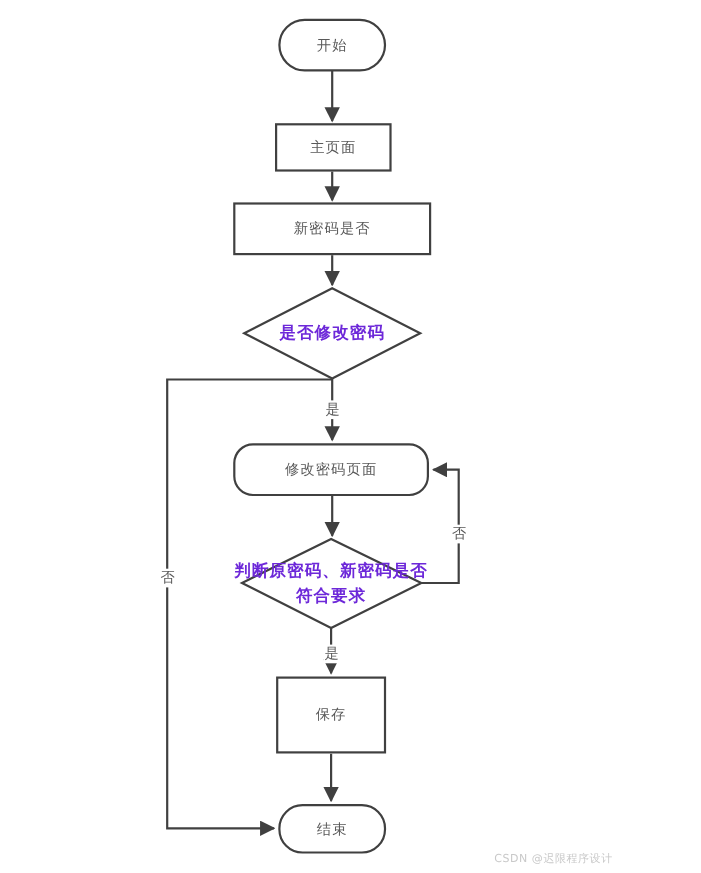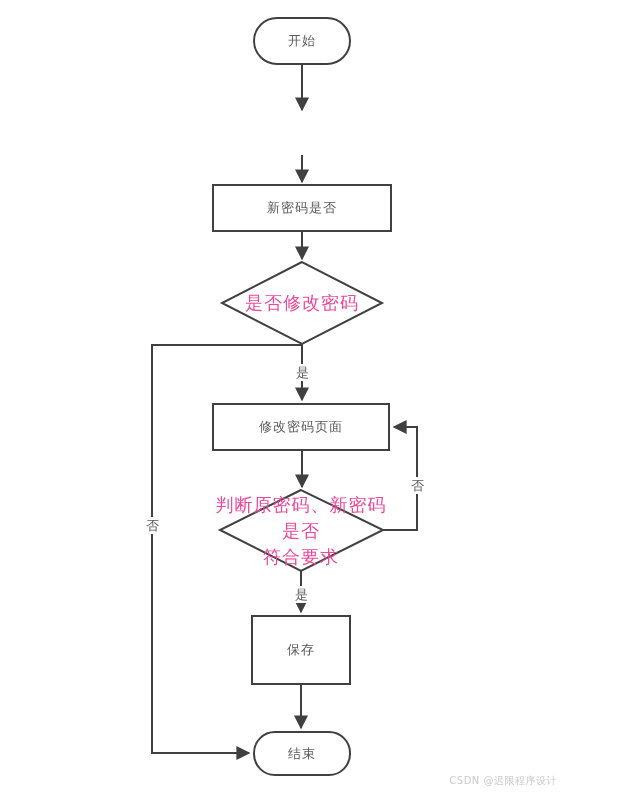--- a/index.html
+++ b/index.html
@@ -28,26 +28,27 @@
     font-size: 13px;
     letter-spacing: 1px;
     text-align: center;
   }
   .stadium { border-radius: 24px; }
   .diamond-label {
     position: absolute;
     display: flex;
     align-items: center;
     justify-content: center;
-    color: #ec4899;
-    font-size: 18px;
+    color: #6d28d9;
+    font-size: 15px;
     letter-spacing: 1px;
     text-align: center;
     white-space: pre-line;
     line-height: 1.45;
+    font-weight: bold;
   }
   .edge-label {
     position: absolute;
     background: #ffffff;
     color: #595959;
     font-size: 13px;
     line-height: 1;
     padding: 2px 1px;
   }
   .watermark {
@@ -88,26 +89,27 @@
     <line x1="301" y1="571" x2="301" y2="612" stroke="#404040" stroke-width="2" marker-end="url(#arrow)"></line>
 
     <line x1="301" y1="685" x2="301" y2="728" stroke="#404040" stroke-width="2" marker-end="url(#arrow)"></line>
 
     <polygon points="302,262 222,303 302,344 382,303" fill="#ffffff" stroke="#404040" stroke-width="2"></polygon>
     <polygon points="301,490 220,530 301,571 383,530" fill="#ffffff" stroke="#404040" stroke-width="2"></polygon>
   </svg>
 
   <div class="node stadium" style="left:253px; top:17px; width:98px; height:48px;">开始</div>
 
+  <div class="node" style="left:250px; top:112px; width:106px; height:44px;">主页面</div>
 
   <div class="node" style="left:212px; top:184px; width:180px; height:48px;">新密码是否</div>
 
   <div class="diamond-label" style="left:222px; top:262px; width:160px; height:82px;">是否修改密码</div>
 
-  <div class="node" style="left:212px; top:403px; width:178px; height:48px;">修改密码页面</div>
+  <div class="node" style="left:212px; top:403px; width:178px; height:48px;border-radius:18px;">修改密码页面</div>
 
   <div class="diamond-label" style="left:211px; top:490px; width:180px; height:82px;">判断原密码、新密码是否
 符合要求</div>
 
   <div class="node" style="left:251px; top:615px; width:100px; height:70px;">保存</div>
 
   <div class="node stadium" style="left:253px; top:731px; width:98px; height:45px; border-radius:22px;">结束</div>
 
   <div class="edge-label" style="left:295px; top:364px;">是</div>
   <div class="edge-label" style="left:145px; top:517px;">否</div>

